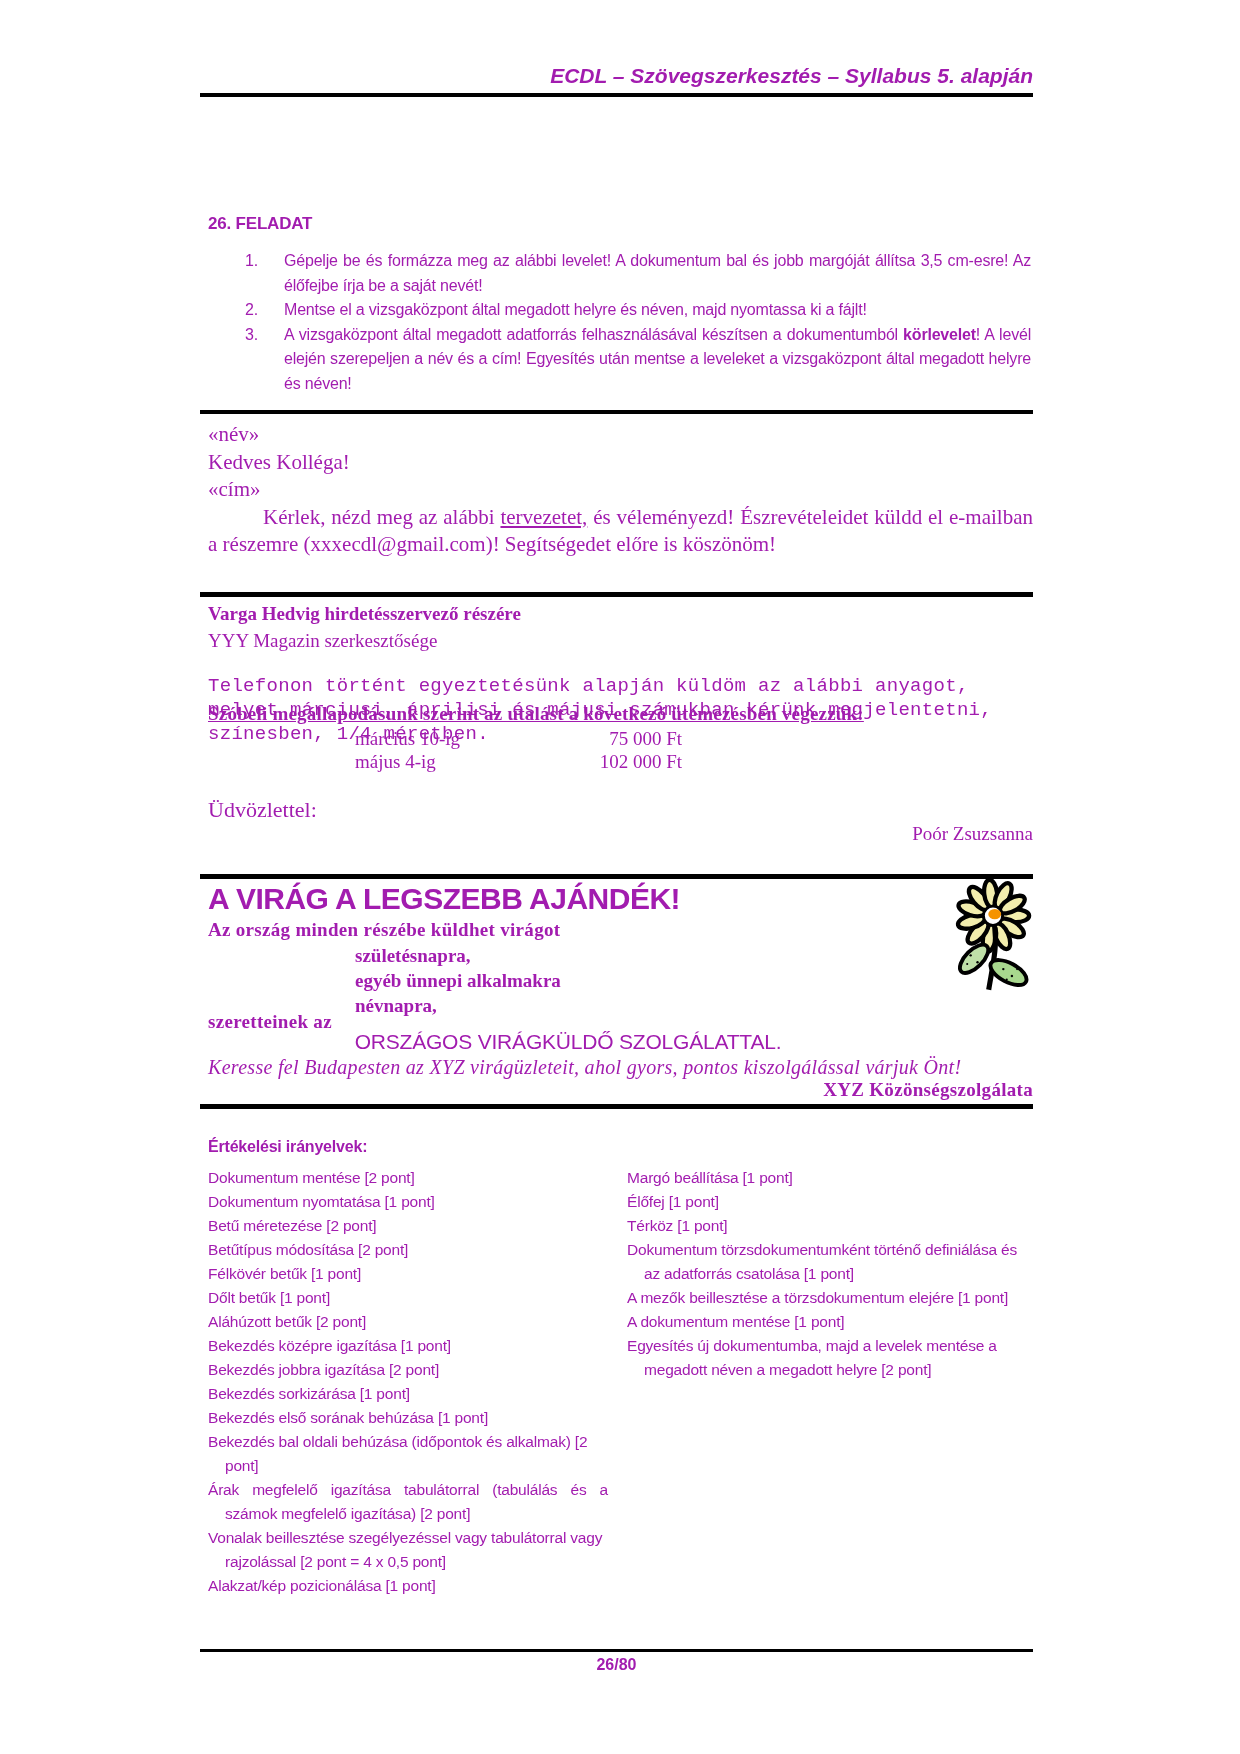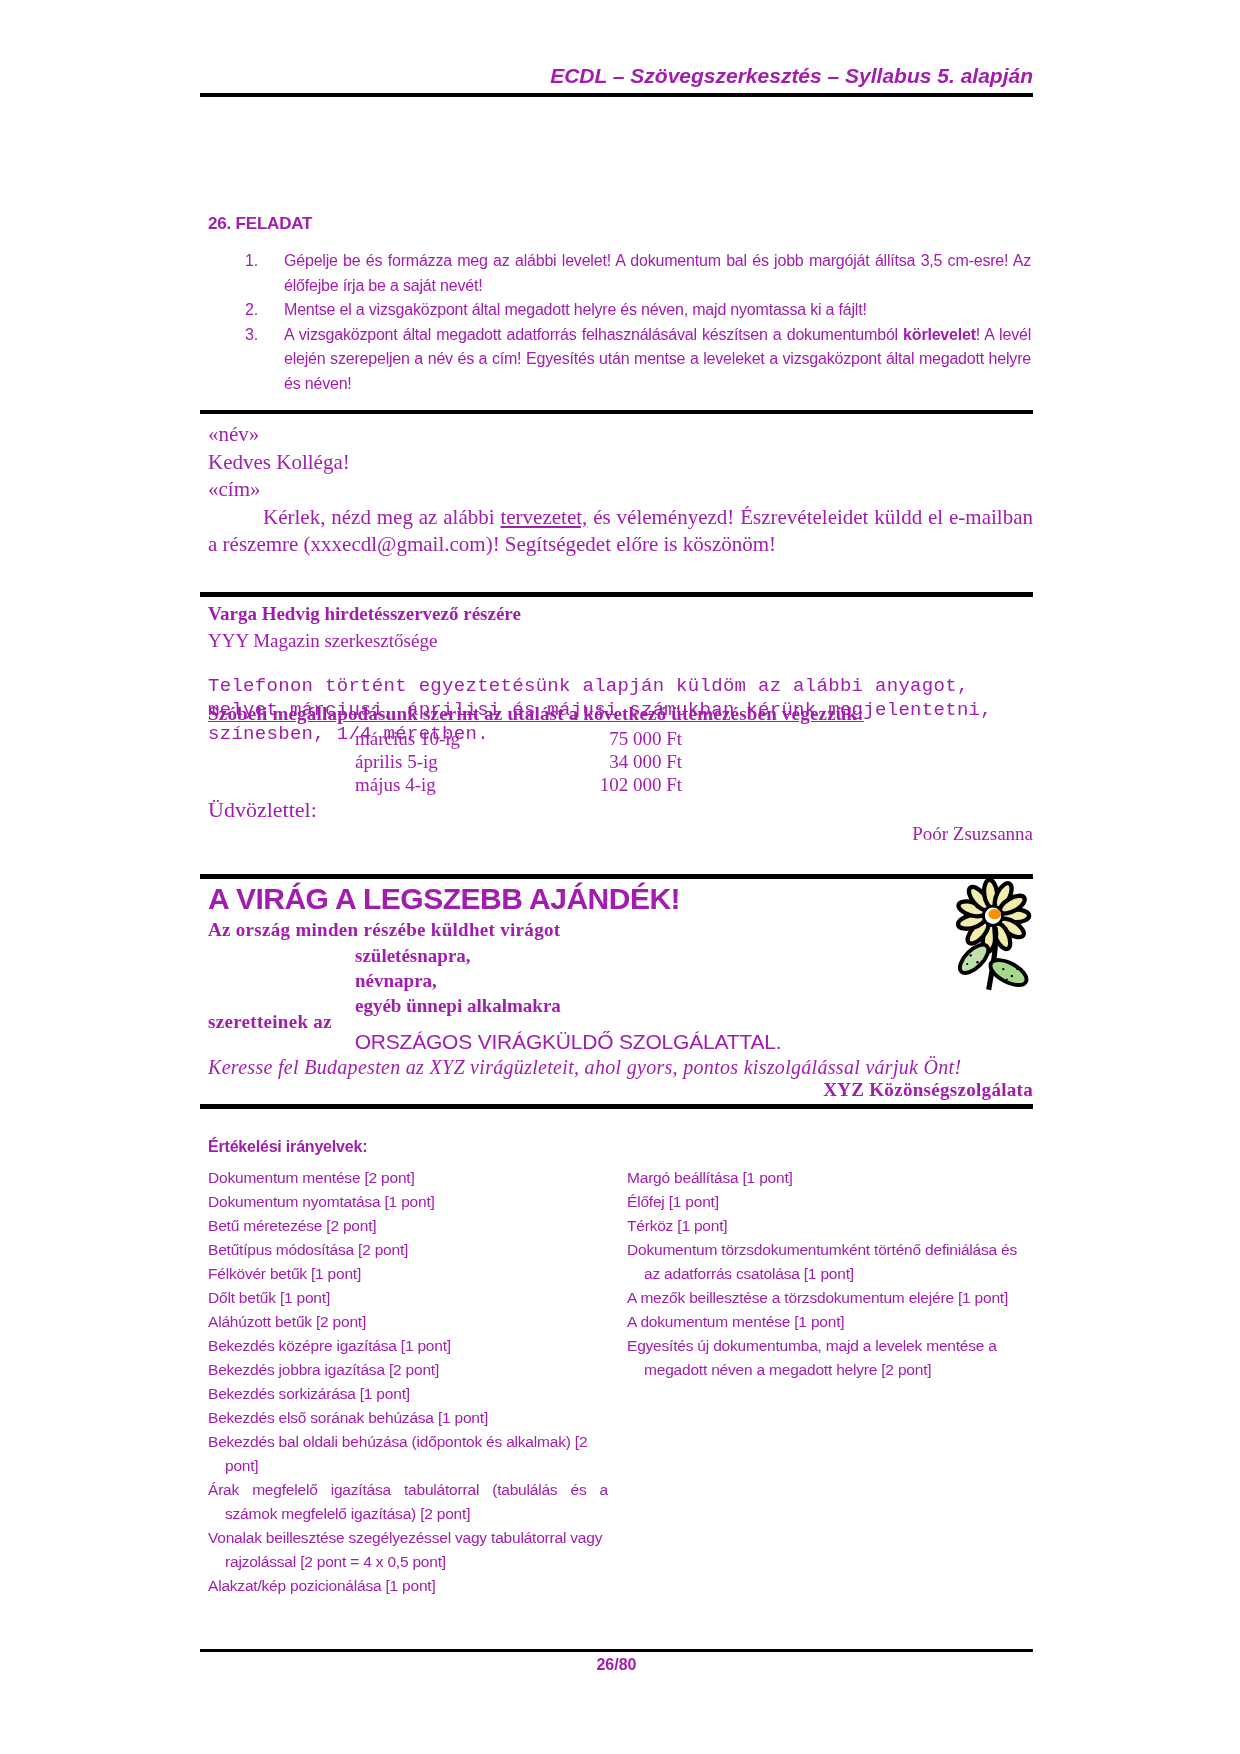--- a/index.html
+++ b/index.html
@@ -117,40 +117,36 @@
 
     <div class="letter-para2">Telefonon történt egyeztetésünk alapján küldöm az alábbi anyagot, melyet márciusi, áprilisi és májusi számukban kérünk megjelentetni, színesben, 1/4 méretben.</div>
     <div class="sched-heading">Szóbeli megállapodásunk szerint az utalást a következő ütemezésben végezzük:</div>
 
     <div class="schedule">
       <div class="sched-row">
         <span class="sched-date">március 10-ig</span>
         <span class="sched-amount">75 000 Ft</span>
       </div>
       <div class="sched-row">
-        <span class="sched-date">április 5-ig</span>
-        <span class="sched-amount">34 000 Ft</span>
-      </div>
-      <div class="sched-row">
         <span class="sched-date">május 4-ig</span>
         <span class="sched-amount">102 000 Ft</span>
       </div>
     </div>
 
     <div class="closing">Üdvözlettel:</div>
     <div class="signature">Poór Zsuzsanna</div>
 
     <div class="rule rule3"></div>
 
     <div class="ad-headline">A VIRÁG A LEGSZEBB AJÁNDÉK!</div>
     <div class="ad-intro">Az ország minden részébe küldhet virágot</div>
     <div class="ad-occasions">
       <div>születésnapra,</div>
+      <div>egyéb ünnepi alkalmakra</div>
       <div>névnapra,</div>
-      <div>egyéb ünnepi alkalmakra</div>
     </div>
     <div class="ad-recipients">szeretteinek az</div>
     <div class="ad-service">ORSZÁGOS VIRÁGKÜLDŐ SZOLGÁLATTAL.</div>
     <div class="ad-tagline">Keresse fel Budapesten az XYZ virágüzleteit, ahol gyors, pontos kiszolgálással várjuk Önt!</div>
     <div class="ad-signature">XYZ Közönségszolgálata</div>
 
     <svg class="flower" viewBox="0 0 100 138">
       <g>
         <g transform="rotate(0 50 42)">
             <ellipse cx="76" cy="42" rx="16" ry="7.5" fill="#f2edad" stroke="#000" stroke-width="5"></ellipse>

